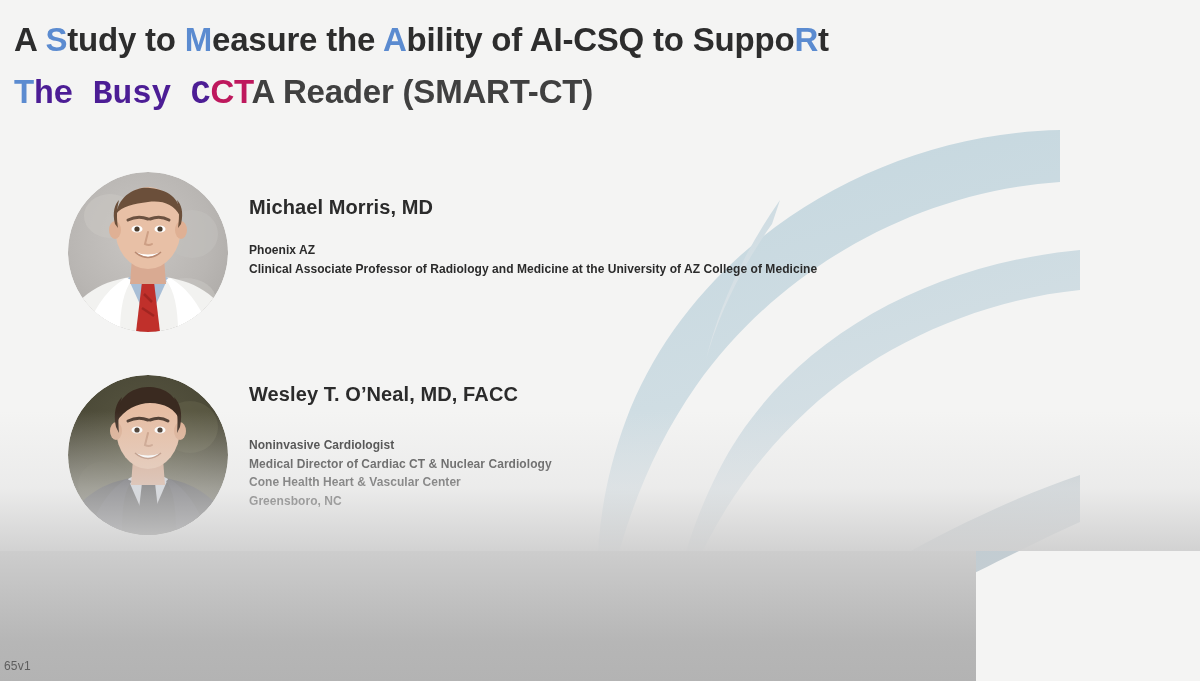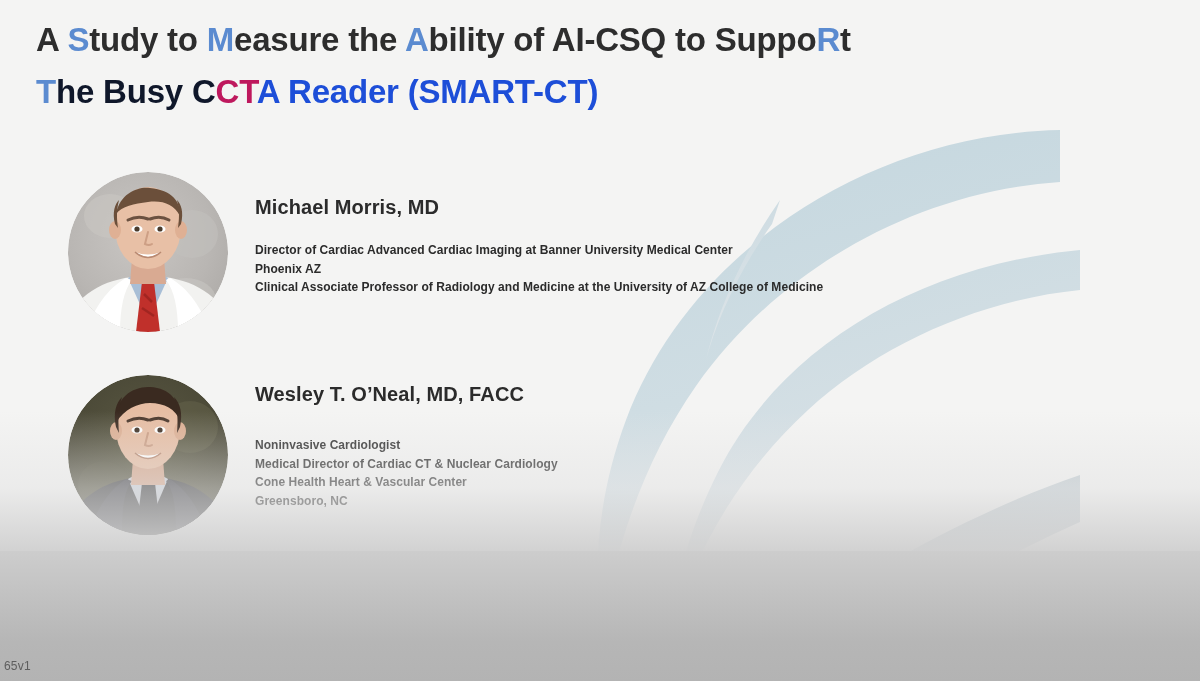--- a/index.html
+++ b/index.html
@@ -17,21 +17,21 @@
     height: 681px;
     background: #f4f4f3;
     overflow: hidden;
   }
 
   
   #player-band {
     position: absolute;
     left: 0;
     bottom: 0;
-    width: 1200px;
+    width: 976px;
     height: 130px;
     background: linear-gradient(to bottom, #cdcdcd 0%, #c3c3c3 30%, #b6b6b6 70%, #b3b3b3 100%);
     z-index: 5;
   }
   #player-band-code {
     position: absolute;
     left: 4px;
     bottom: 8px;
     font-size: 12px;
     color: #5e5e5e;
@@ -58,21 +58,21 @@
     top: 120px;
     width: 540px;
     height: 560px;
     z-index: 1;
     pointer-events: none;
   }
 
   
   #title {
     position: absolute;
-    left: 36px;
+    left: 14px;
     top: 14px;
     width: 1120px;
     z-index: 3;
     font-size: 33px;
     font-weight: bold;
     line-height: 52px;
     letter-spacing: -0.2px;
     color: #2d2d2d;
   }
 
@@ -90,21 +90,21 @@
     position: absolute;
     left: 68px;
     top: 0;
     width: 160px;
     height: 160px;
     border-radius: 50%;
     overflow: hidden;
   }
   .avatar svg { display: block; width: 160px; height: 160px; }
 
-  .speaker-text { position: absolute; left: 255px; top: 0; width: 700px; }
+  .speaker-text { position: absolute; left: 249px; top: 0; width: 700px; }
 
   .speaker-name {
     font-size: 20px;
     font-weight: bold;
     color: #2b2b2b;
     letter-spacing: .1px;
     white-space: nowrap;
   }
   #speaker-0 .speaker-name { margin-top: 24px; }
   #speaker-1 .speaker-name { margin-top: 8px; }
@@ -166,21 +166,21 @@
     <path d="M 540 355
              C 430 392, 300 466, 200 538
              C 160 566, 128 592, 110 612
              C 150 592, 214 560, 290 524
              C 390 476, 478 430, 540 402
              Z" fill="url(#gswC)"></path>
   </svg>
 
   <div id="title">
     <div><span style="color: rgb(45, 45, 45);">A </span><span style="color: rgb(91, 139, 208);">S</span><span style="color: rgb(45, 45, 45);">tudy to </span><span style="color: rgb(91, 139, 208);">M</span><span style="color: rgb(45, 45, 45);">easure the </span><span style="color: rgb(91, 139, 208);">A</span><span style="color: rgb(45, 45, 45);">bility of AI-CSQ to Suppo</span><span style="color: rgb(91, 139, 208);">R</span><span style="color: rgb(45, 45, 45);">t</span></div>
-    <div><span style="color: rgb(91, 139, 208);">T</span><span style="color: #0f172a;">he Busy C</span><span style="color: #be185d;">CT</span><span style="color: #1d4ed8;">A Reader (SMART-CT)</span></div>
+    <div><span style="color: rgb(91, 139, 208);">T</span><span style="color: #4c1d95; font-family: Liberation Mono, monospace;">he Busy C</span><span style="color: #be185d;">CT</span><span style="color: #404040;">A Reader (SMART-CT)</span></div>
   </div>
 
   <div class="speaker" id="speaker-0">
     <div class="avatar">
       <svg viewBox="0 0 160 160">
         <defs>
           <radialGradient id="bg1" cx="0.45" cy="0.4" r="0.75">
             <stop offset="0%" stop-color="#c9c6c3"></stop>
             <stop offset="60%" stop-color="#b9b6b3"></stop>
             <stop offset="100%" stop-color="#a9a6a3"></stop>
@@ -227,21 +227,20 @@
           <path d="M 80 60 L 77 72 q 4 2 7 0" stroke="#cd9f85" stroke-width="2" fill="none" stroke-linecap="round"></path>
 
           <path d="M 67 80 q 13 10 26 0 q -13 5 -26 0 Z" fill="#ffffff"></path>
           <path d="M 67 80 q 13 11 26 0" stroke="#b98a72" stroke-width="1.6" fill="none"></path>
         </g>
       </svg>
     </div>
     <div class="speaker-text">
       <div class="speaker-name">Michael Morris, MD</div>
       <div class="speaker-lines">
-        <div>Director of Cardiac Advanced Cardiac Imaging at Banner University Medical Center</div>
         <div>Phoenix AZ</div>
         <div>Clinical Associate Professor of Radiology and Medicine at the University of AZ College of Medicine</div>
       </div>
     </div>
   </div>
 
   <div class="speaker" id="speaker-1">
     <div class="avatar">
       <svg viewBox="0 0 160 160">
         <defs>

